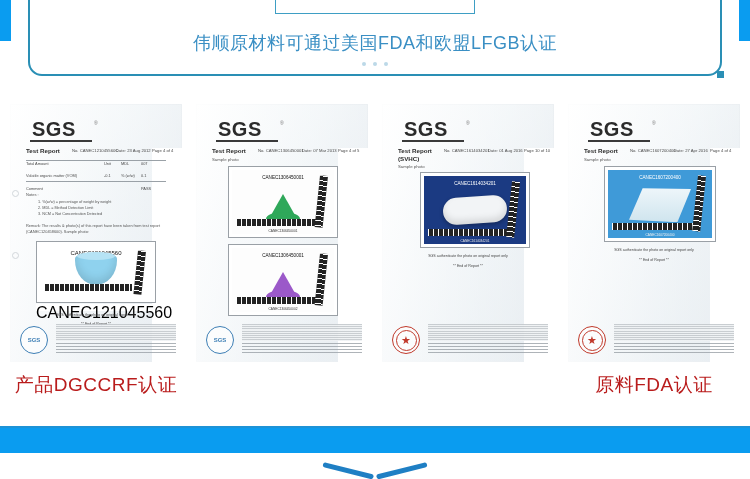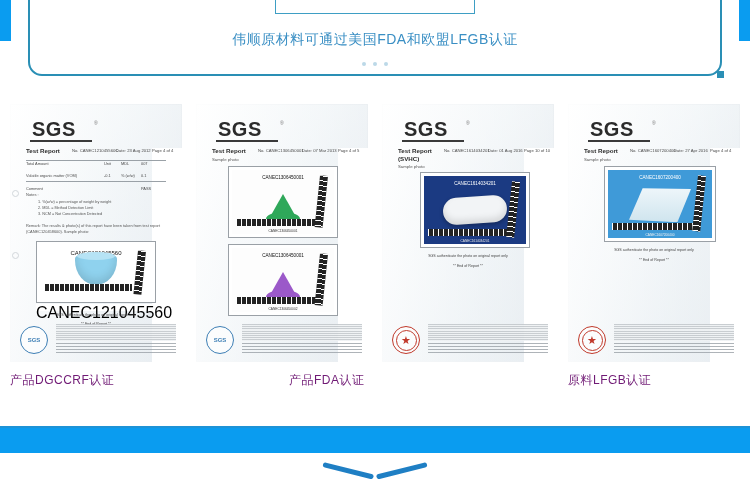--- a/index.html
+++ b/index.html
@@ -33,21 +33,21 @@
     top:-34px;width:200px;height:48px;
     border:1.5px solid #3e9ec4;border-top:none;background:#fff;
     box-sizing:border-box;
     display:flex;align-items:flex-end;justify-content:center;
     overflow:hidden;
   }
 
   
   .subtitle{
     position:absolute;left:0;right:0;top:31px;text-align:center;
-    font-size:14px;color:#3a8fc4;letter-spacing:.5px;
+    font-size:18px;color:#3a8fc4;letter-spacing:.5px;
     white-space:nowrap;
   }
   .dots{
     position:absolute;left:0;right:0;top:62px;
     display:flex;justify-content:center;gap:7px;
   }
   .dots i{display:block;width:4px;height:4px;border-radius:50%;background:#bcd9e8;}
 
   
   .certs{
@@ -184,21 +184,21 @@
   .seal-red:after{
     content:"";position:absolute;inset:2.5px;border:.7px solid #c0392b;border-radius:50%;
   }
 
   
   .captions{
     position:absolute;left:10px;top:372px;width:730px;
     display:flex;justify-content:space-between;
   }
   .caption-cell{
-    width:172px;text-align:left;font-size:12px;color:#701a75;
+    width:172px;text-align:center;font-size:19px;color:#b91c1c;
     letter-spacing:.5px;white-space:nowrap;
   }
 
   
   .blue-band{position:absolute;left:0;top:428px;width:750px;height:25px;background:#0a9cf0;}
   .band-top-line{position:absolute;left:0;top:426px;width:750px;height:2px;background:#1e93d6;}
 
   
   .chevron{
     position:absolute;left:50%;transform:translateX(-50%);top:462px;
@@ -414,22 +414,21 @@
         <span class="seal-red">
           <span class="star">★</span>
         </span>
       </div>
     </div>
 
   </div>
 
   <div class="captions">
     <div class="caption-cell">产品DGCCRF认证</div>
-    <div class="caption-cell">产品FDA认证</div>
-    <div class="caption-cell">原料LFGB认证</div>
+    <div class="caption-cell">原料FDA认证</div>
   </div>
 
   <div class="band-top-line"></div>
   <div class="blue-band"></div>
 
   <div class="chevron">
     <span class="l"></span>
     <span class="r"></span>
   </div>
 

